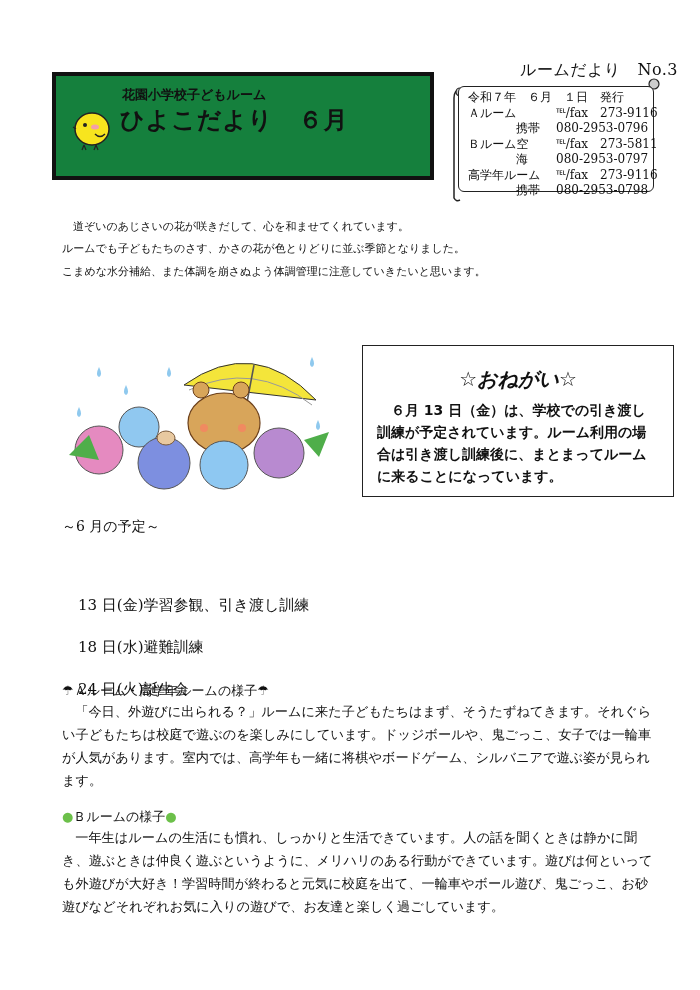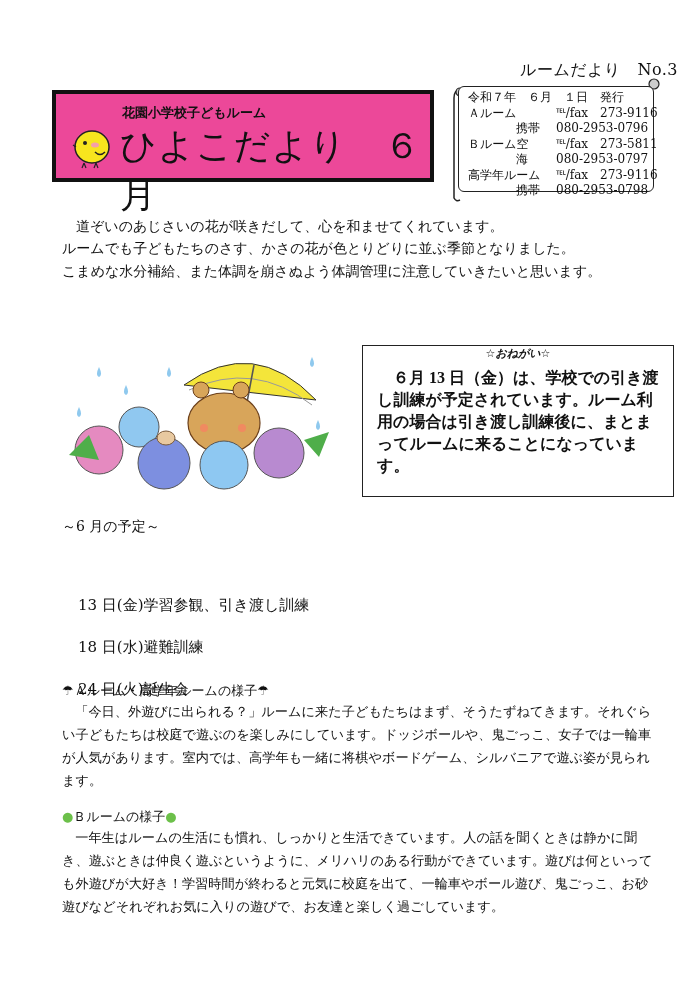--- a/index.html
+++ b/index.html
@@ -1,33 +1,33 @@
 <!DOCTYPE html>
 <html><head>
 <meta charset="utf-8">
 <style>
   html,body{margin:0;padding:0;background:#fff;}
   body{width:700px;height:990px;position:relative;overflow:hidden;font-family:"DejaVu Serif","Liberation Serif",serif;color:#111;}
   .abs{position:absolute;}
   .issue-no{left:520px;top:60px;font-size:16px;letter-spacing:0.5px;}
-  .title-box{left:52px;top:90px;width:382px;height:92px;border:4px solid #111;box-sizing:border-box;background:#ec4899;}
+  .title-box{left:52px;top:72px;width:382px;height:108px;border:4px solid #111;box-sizing:border-box;background:#15803d;}
   .title-sub{position:absolute;left:66px;top:10px;font-family:"DejaVu Sans",sans-serif;font-weight:bold;font-size:13px;}
-  .title-main{position:absolute;left:64px;top:28px;font-family:"DejaVu Sans",sans-serif;font-weight:normal;font-size:36px;letter-spacing:1px;}
+  .title-main{position:absolute;left:64px;top:28px;font-family:"DejaVu Sans",sans-serif;font-weight:bold;font-size:24px;letter-spacing:1px;}
   .chick{position:absolute;left:14px;top:34px;width:44px;height:42px;}
   .scroll{left:450px;top:78px;width:210px;height:120px;}
   .scroll-body{position:absolute;left:8px;top:8px;width:196px;height:106px;border:1.5px solid #222;border-radius:6px;box-sizing:border-box;background:#fff;}
   .scroll-lines{position:absolute;left:18px;top:12px;font-size:12px;line-height:15.5px;}
   .scroll-lines .r{display:flex;}
   .scroll-lines .c1{width:88px;}
-  .intro{left:62px;top:215px;width:590px;font-size:14px;line-height:22.3px;}
+  .intro{left:62px;top:215px;width:590px;font-size:11px;line-height:22.3px;font-family:Liberation Serif, serif;}
   .intro p{margin:0;}
   .illus{left:64px;top:345px;width:270px;height:150px;}
   .notice{left:362px;top:345px;width:312px;height:152px;border:1.5px solid #222;box-sizing:border-box;font-family:"DejaVu Sans",sans-serif;font-weight:bold;}
-  .notice-title{text-align:center;font-style:italic;font-size:11px;margin-top:0;}
-  .notice-body{margin:6px 14px 0 14px;font-size:16px;line-height:22px;font-family:Liberation Serif, serif;}
+  .notice-title{text-align:center;font-style:italic;font-size:20px;margin-top:20px;}
+  .notice-body{margin:6px 14px 0 14px;font-size:14px;line-height:22px;}
   .sched-head{left:62px;top:518px;font-size:14px;}
   .sched-item{left:78px;font-size:15px;margin-top:39px;}
   .sec-head{left:62px;font-size:13px;}
   .sec-body{left:62px;width:592px;font-size:13.2px;line-height:23px;}
   .sec-body p{margin:0;}
 </style>
 </head>
 <body>
 
 <div class="abs issue-no">ルームだより　No.3</div>

